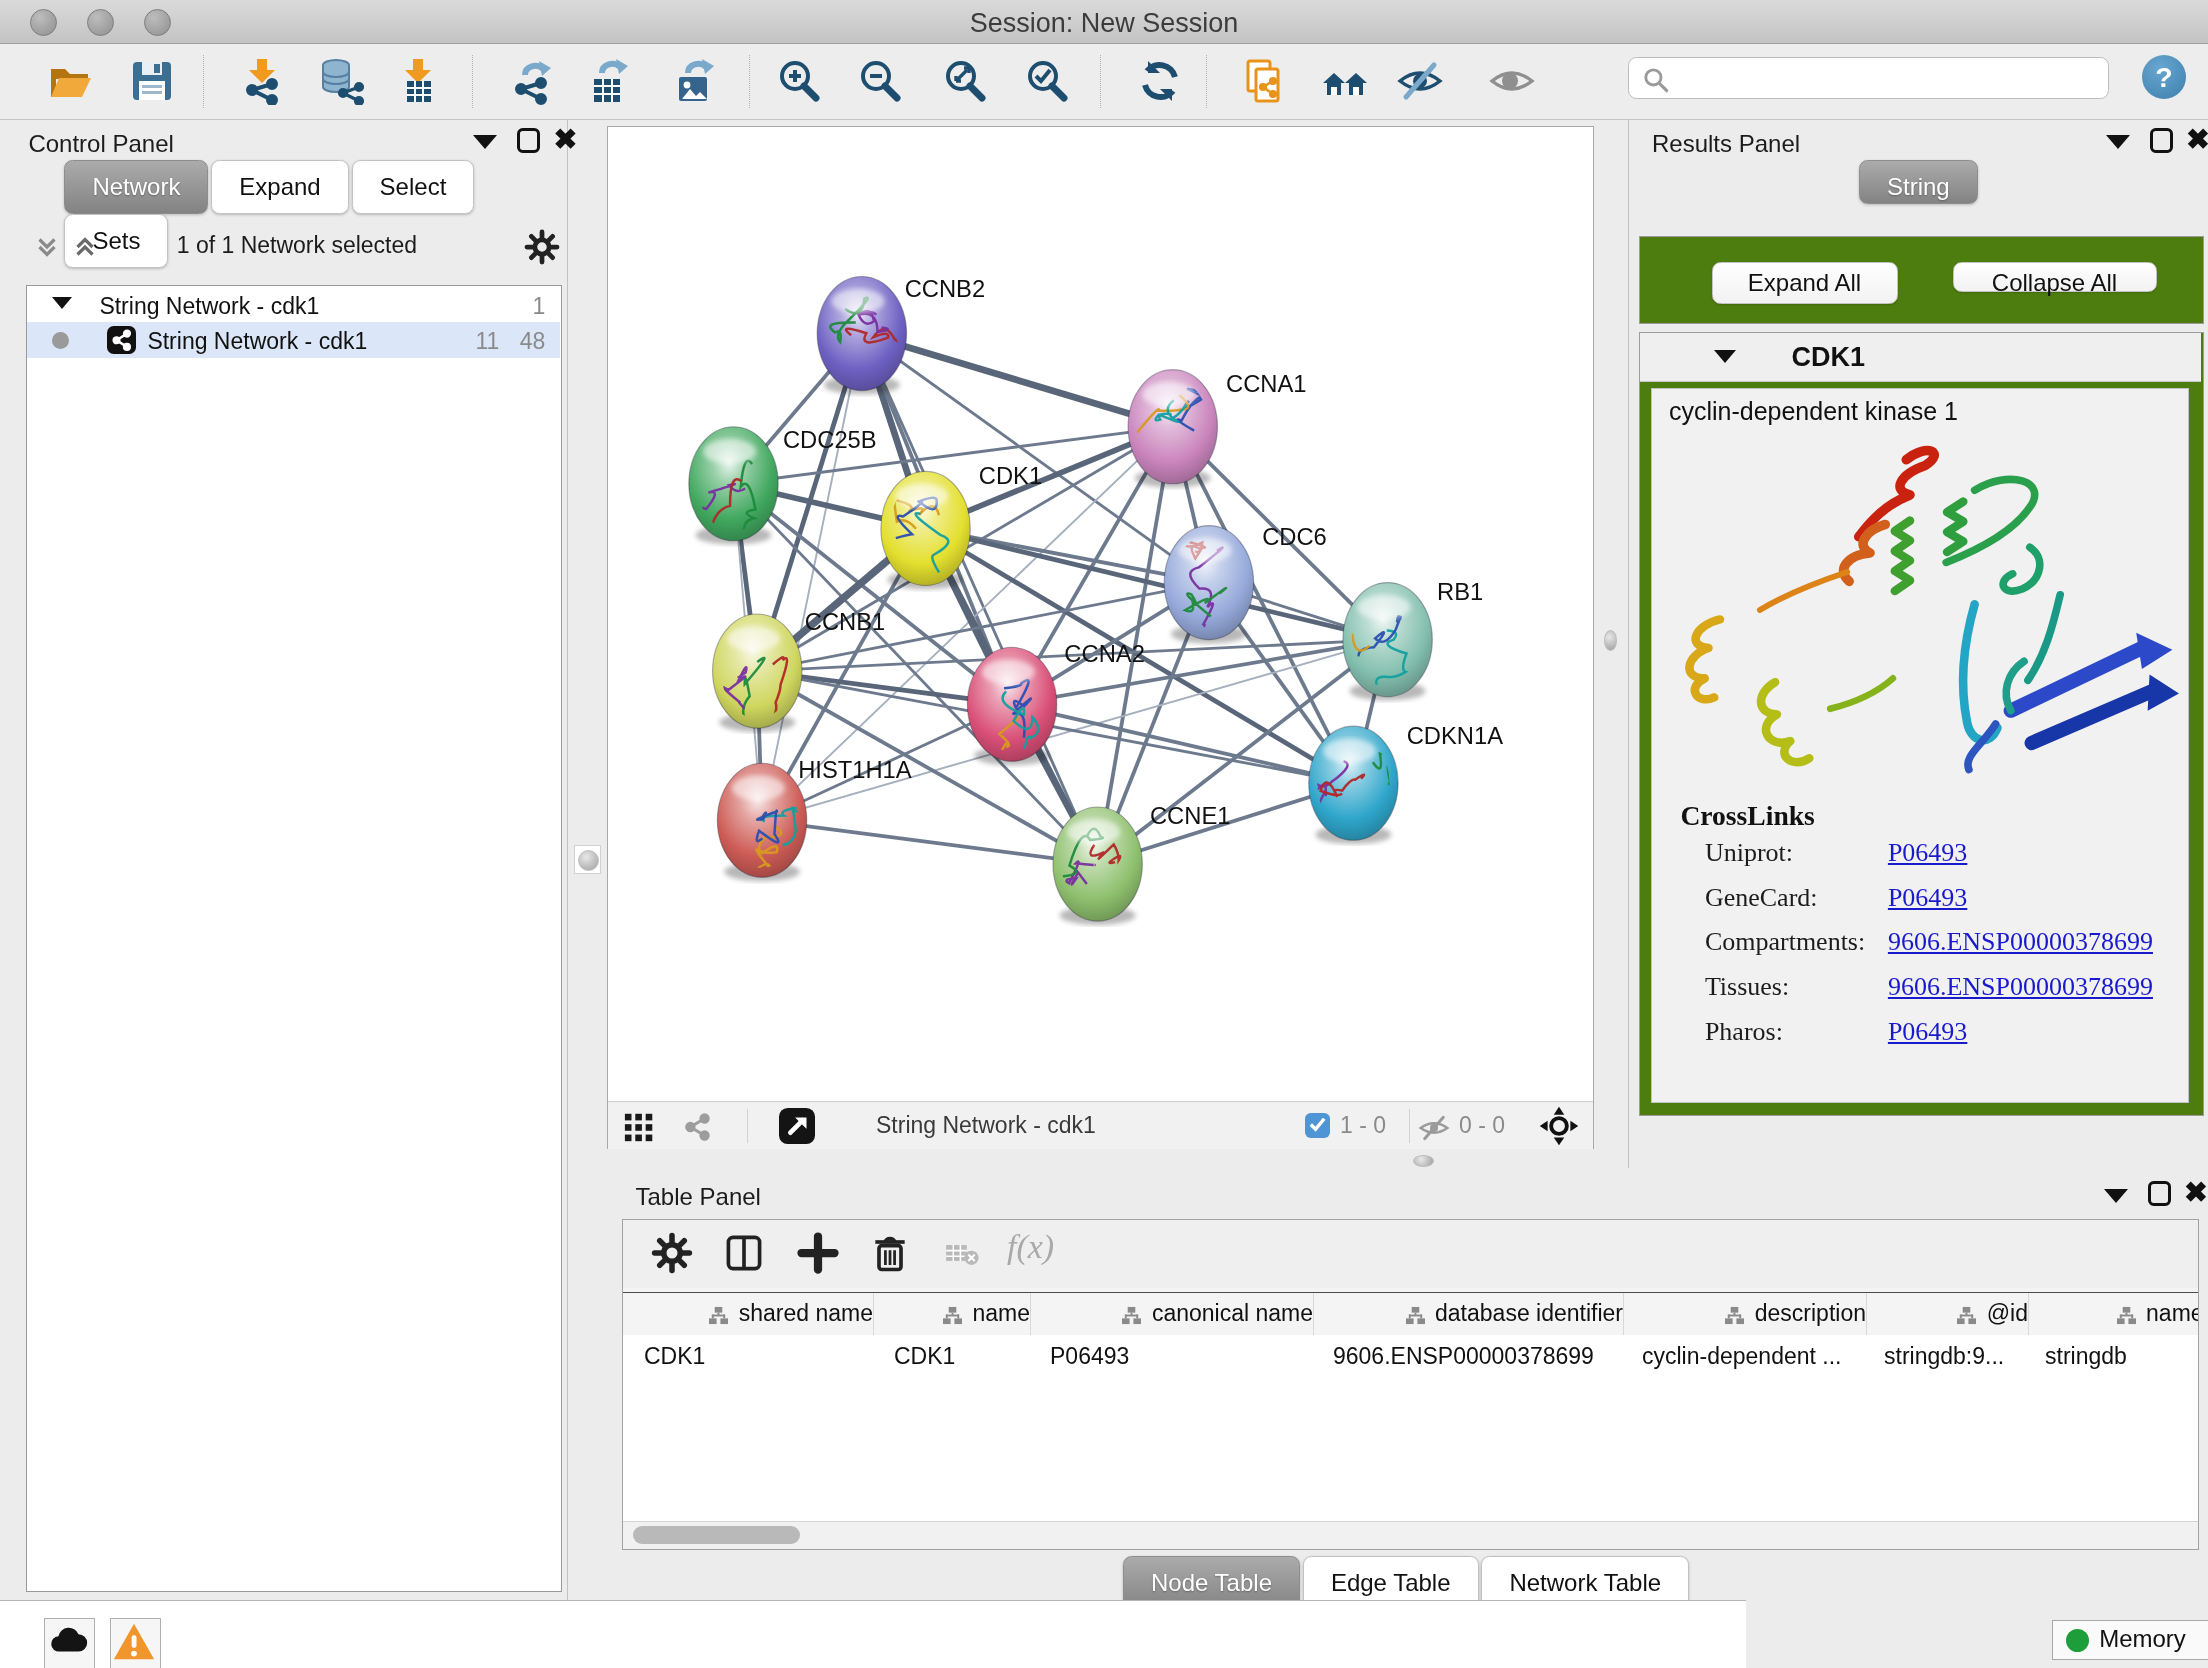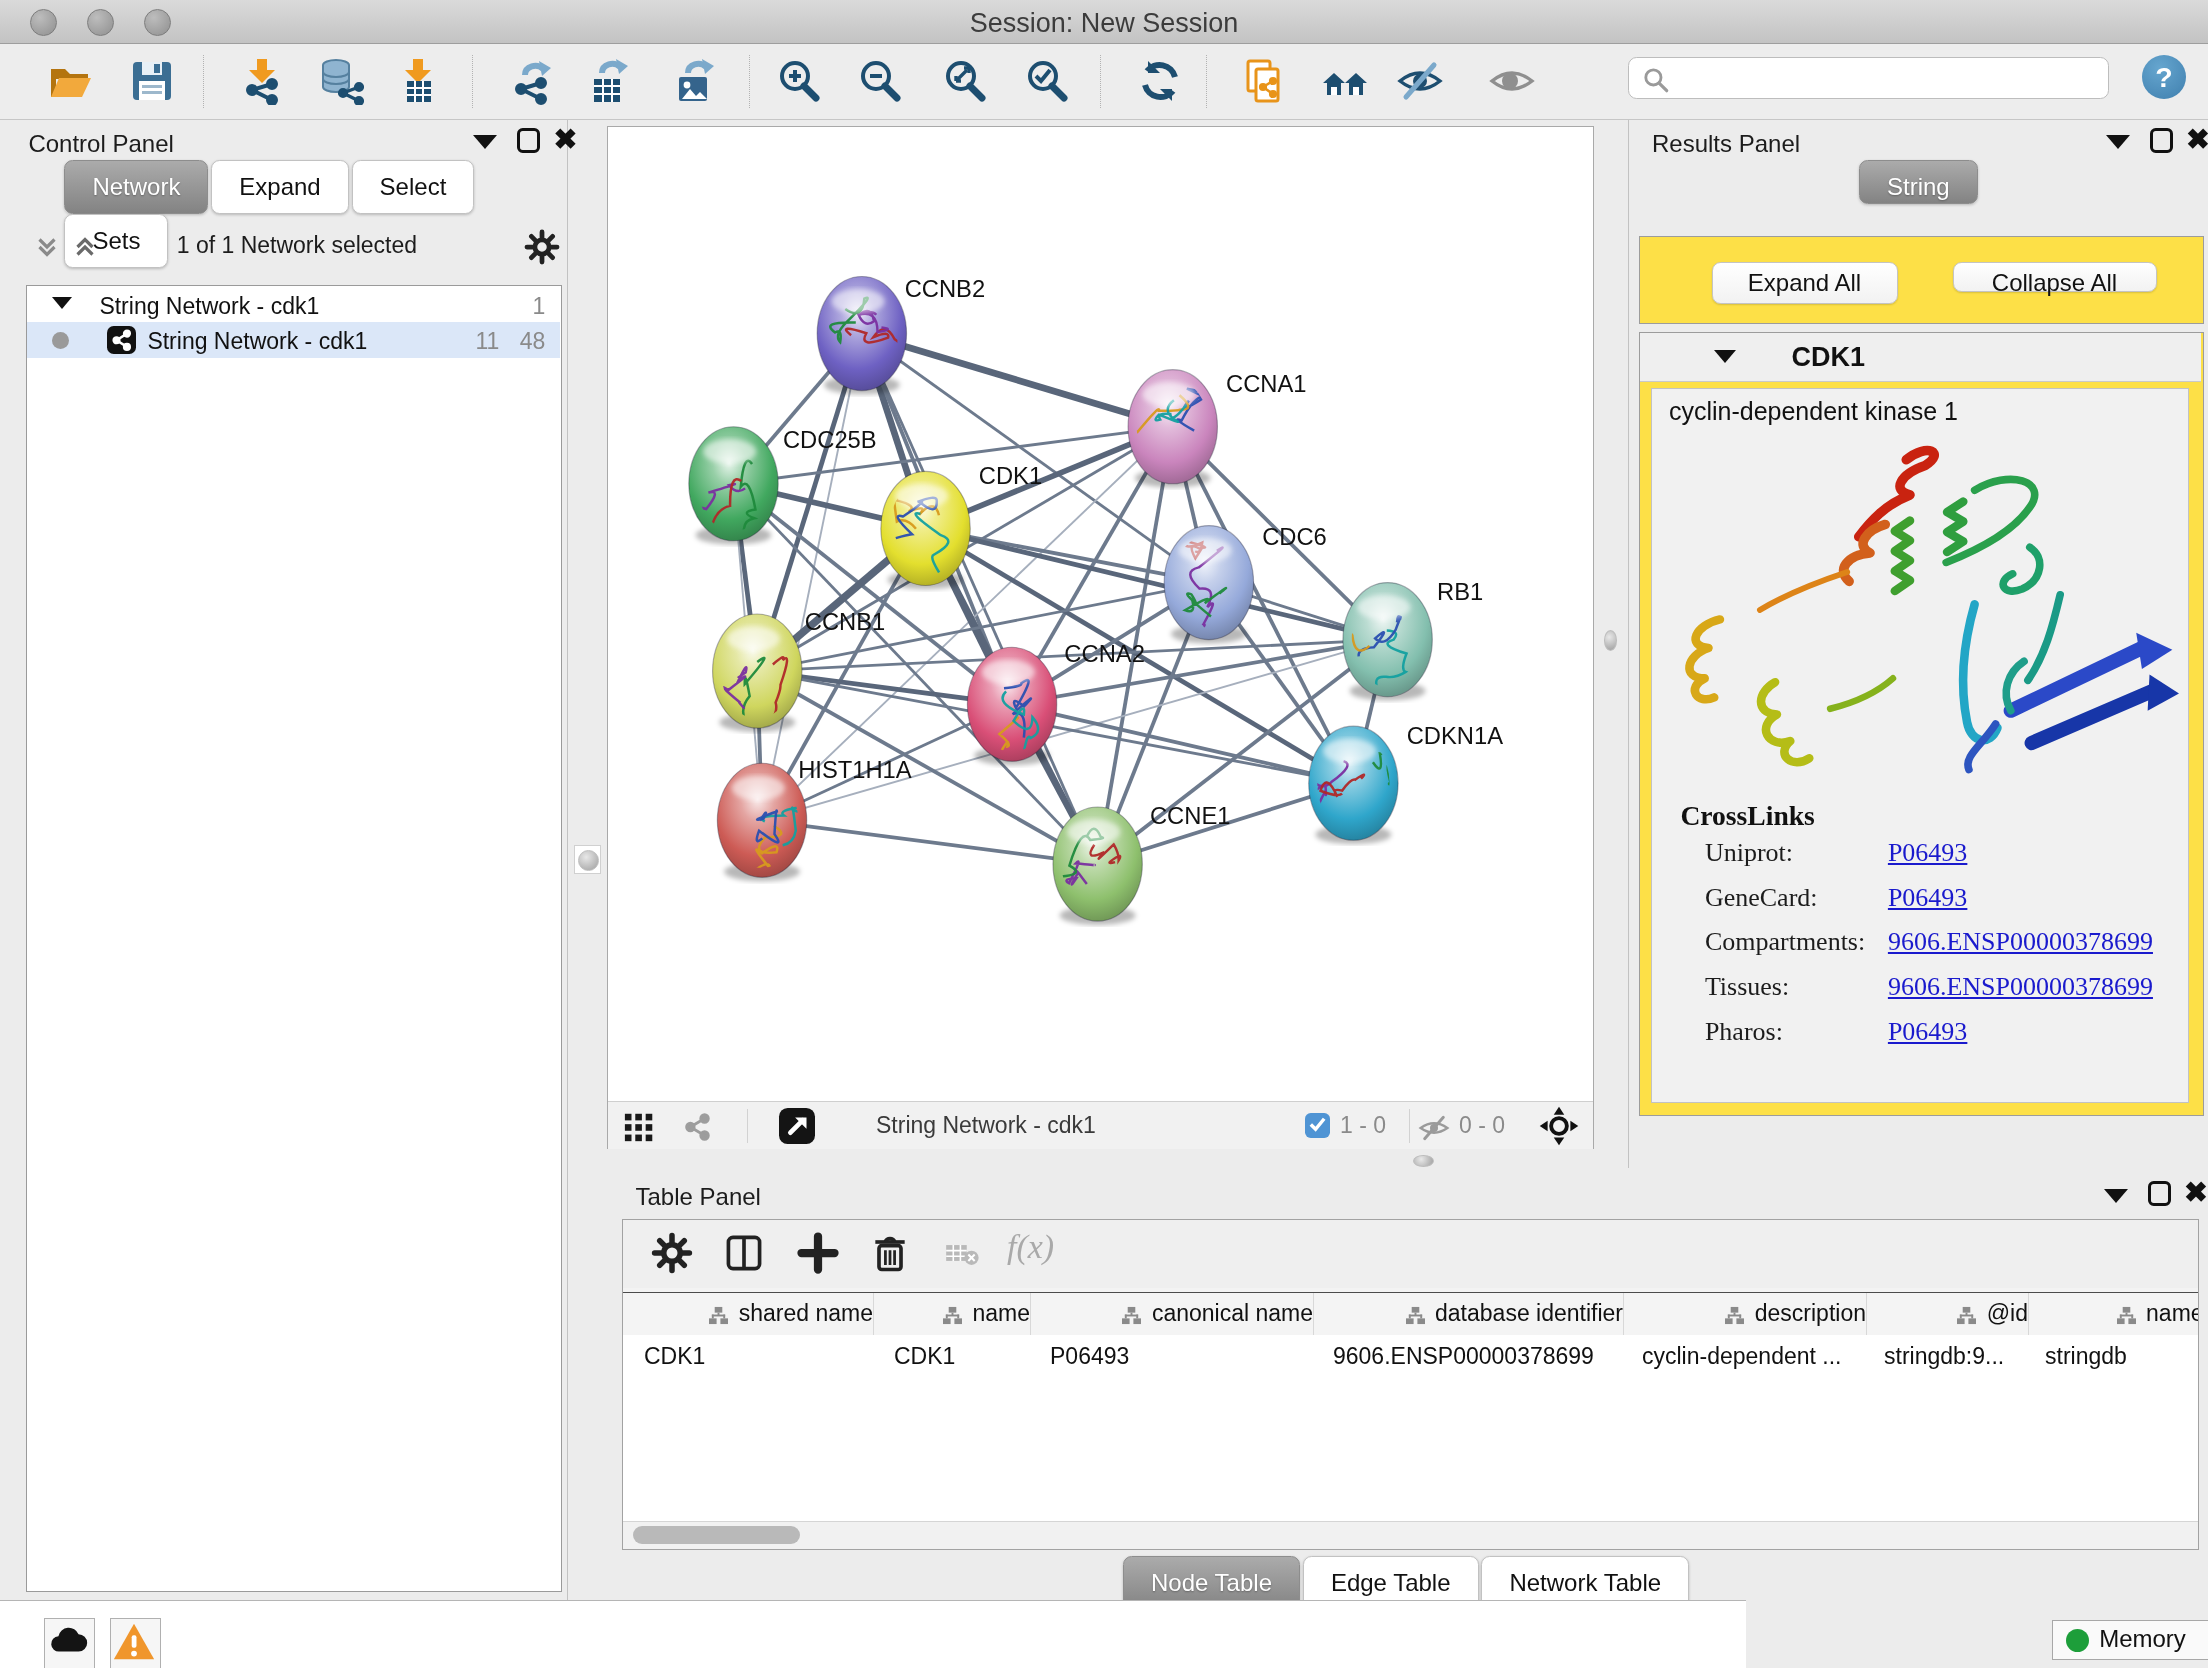--- a/index.html
+++ b/index.html
@@ -51,21 +51,21 @@
   .netpanel{left:607px;top:126px;width:987px;height:1023px;background:#fff;border:1px solid #a9a9a9;}
   .netfooter{left:0px;top:974px;width:985px;height:48px;background:#f1f1f1;border-top:1px solid #cfcfcf;}
   .nfdiv{position:absolute;top:6.7px;height:34px;border-left:1px solid #d2d2d2;}
   .nftext{position:absolute;top:9.5px;font-size:23px;color:#3a3a3a;}
   .nfgray{color:#8a8a8a;}
   .checkbox{position:absolute;width:25px;height:25px;border-radius:5.7px;background:#4f94d4;}
   .checkbox svg{position:absolute;left:1.9px;top:1.9px;}
 
   
   .rpanel{left:1628px;top:120px;width:580px;height:1480px;background:#ececec;border-left:1px solid #c2c2c2;}
-  .rbox{border:1.9px solid #9c9c9c;background:#fde047;}
+  .rbox{border:1.9px solid #9c9c9c;background:#4d7c0f;}
   .btn{background:linear-gradient(#ffffff,#f2f2f2);border:1px solid #c4c4c4;border-radius:8.6px;
        font-size:24px;color:#111;text-align:center;box-shadow:0 1px 1.9px rgba(0,0,0,.15);}
   .cl-title{font-family:"Liberation Serif",serif;font-weight:bold;font-size:27.6px;color:#111;}
   .cl-row{position:absolute;height:45px;width:495px;}
   .cl-label{position:absolute;left:0;font-family:"Liberation Serif",serif;font-size:26px;color:#1c1c1c;}
   .cl-value{position:absolute;left:183px;font-family:"Liberation Serif",serif;font-size:26px;
             color:#1a1acd;text-decoration:underline;}
 
   
   .tpanel{left:607px;top:1168px;width:1602px;height:432px;background:#ececec;}

